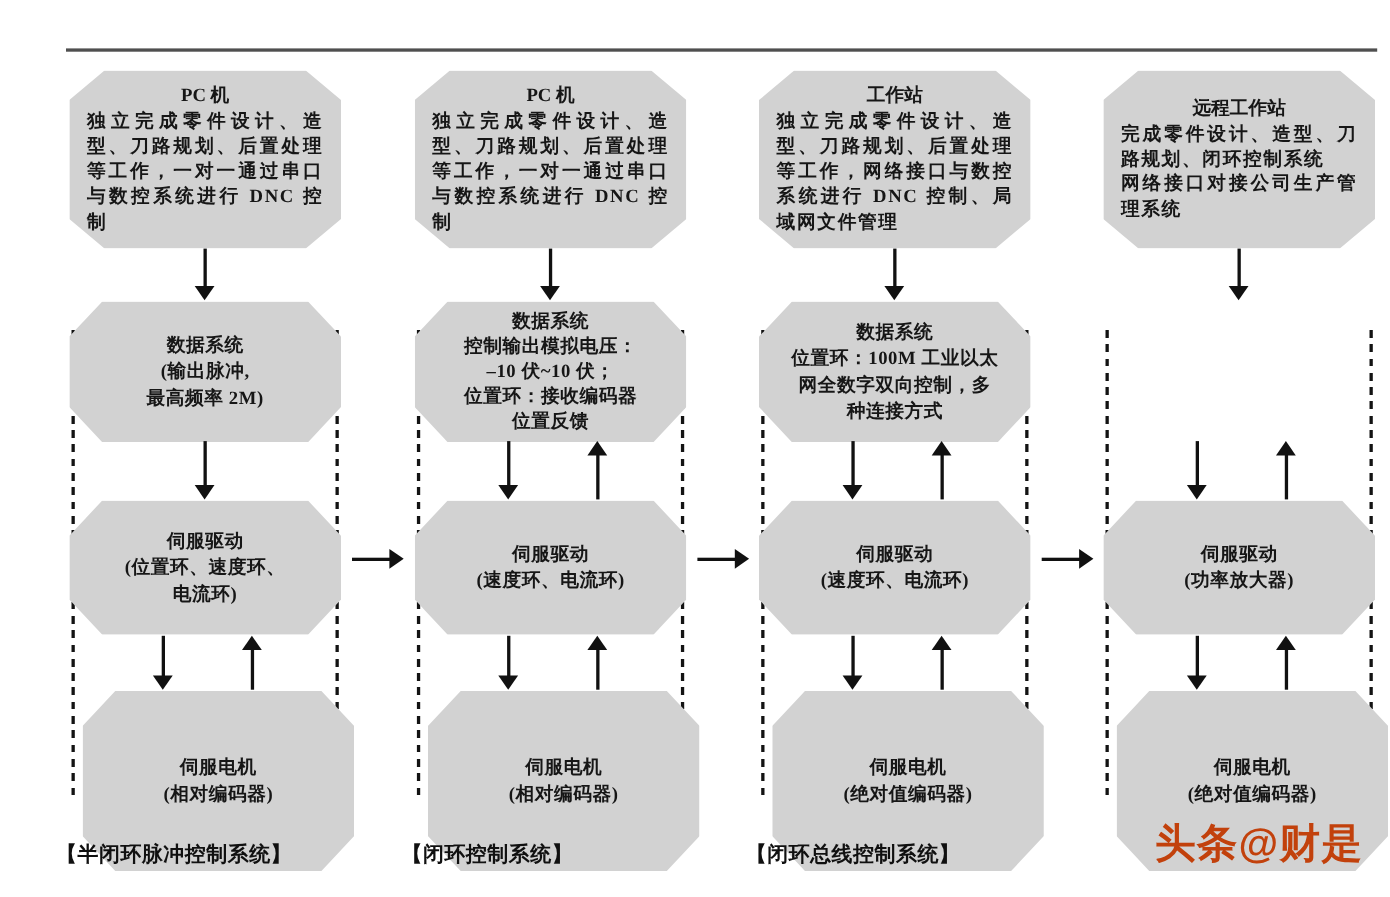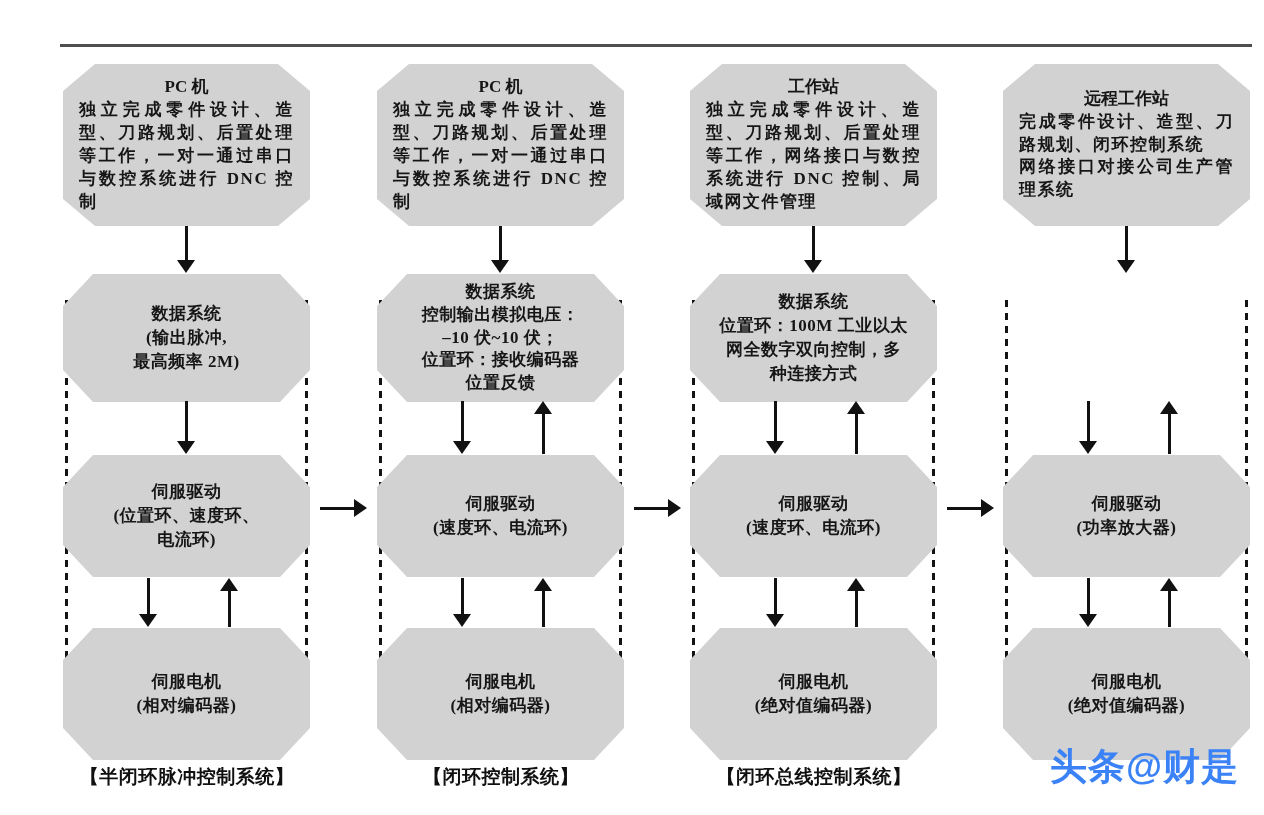--- a/index.html
+++ b/index.html
@@ -11,42 +11,42 @@
   .col{position:absolute;top:0;width:247px;height:815px;}
   .box{position:absolute;left:0;width:247px;background:#d2d2d2;color:#161616;font-weight:bold;
        display:flex;flex-direction:column;justify-content:center;box-sizing:border-box;}
   .oct1{clip-path:polygon(32px 0,calc(100% - 32px) 0,100% 27px,100% calc(100% - 27px),
         calc(100% - 32px) 100%,32px 100%,0 calc(100% - 27px),0 27px);}
   .oct2{clip-path:polygon(30px 0,calc(100% - 30px) 0,100% 32px,100% calc(100% - 32px),
         calc(100% - 30px) 100%,30px 100%,0 calc(100% - 32px),0 32px);}
   .box1{top:64px;height:162px;padding:4px 16px;}
   .box2{top:274px;height:128px;padding:2px 10px;}
   .box3{top:455px;height:122px;padding:2px 12px;}
-  .box4{top:628px;height:132px;padding:2px 12px;}
+  .box4{top:628px;height:164px;padding:2px 12px;margin-left:12px;}
   .bh{text-align:center;font-size:17px;line-height:1.35;white-space:pre-line;}
   .bb{font-size:17px;line-height:1.35;text-align:justify;text-justify:inter-ideograph;
       letter-spacing:1.5px;white-space:pre-line;}
   .ctr{font-size:17px;line-height:1.4;text-align:center;white-space:pre-line;letter-spacing:0.5px;}
-  .stage-label{position:absolute;left:-12px;top:764px;width:272px;text-align:center;
+  .stage-label{position:absolute;left:-12px;top:764px;width:272px;text-align:left;
       font-size:19px;font-weight:bold;color:#101010;letter-spacing:0.5px;}
   .dash{position:absolute;top:300px;height:424px;width:3px;
       background:repeating-linear-gradient(to bottom,#131313 0 7px,transparent 7px 13px);}
   .arr{position:absolute;width:18px;}
   .arr.down::before{content:"";position:absolute;left:50%;margin-left:-1.5px;top:0;bottom:11px;width:3px;background:#111;}
   .arr.down::after{content:"";position:absolute;left:0;bottom:0;width:0;height:0;
       border:9px solid transparent;border-bottom:0;border-top:13px solid #111;}
   .arr.up::before{content:"";position:absolute;left:50%;margin-left:-1.5px;top:11px;bottom:0;width:3px;background:#111;}
   .arr.up::after{content:"";position:absolute;left:0;top:0;width:0;height:0;
       border:9px solid transparent;border-top:0;border-bottom:13px solid #111;}
   .arr.right{height:18px;}
   .arr.right::before{content:"";position:absolute;top:50%;margin-top:-1.5px;left:0;right:11px;height:3px;background:#111;}
   .arr.right::after{content:"";position:absolute;top:0;right:0;width:0;height:0;
       border:9px solid transparent;border-right:0;border-left:13px solid #111;}
   .watermark{position:absolute;left:1050px;top:742px;font-family:"Liberation Sans","DejaVu Sans",sans-serif;
-      font-weight:bold;font-size:37px;color:#3b82f6;letter-spacing:1px;}
+      font-weight:bold;font-size:37px;color:#c2410c;letter-spacing:1px;}
 </style>
 </head>
 <body>
 
 <div class="canvas">
 
   <div class="title-rule"></div>
 
   <div class="col" style="left:63px">
     <div class="dash" style="left:2px"></div>

